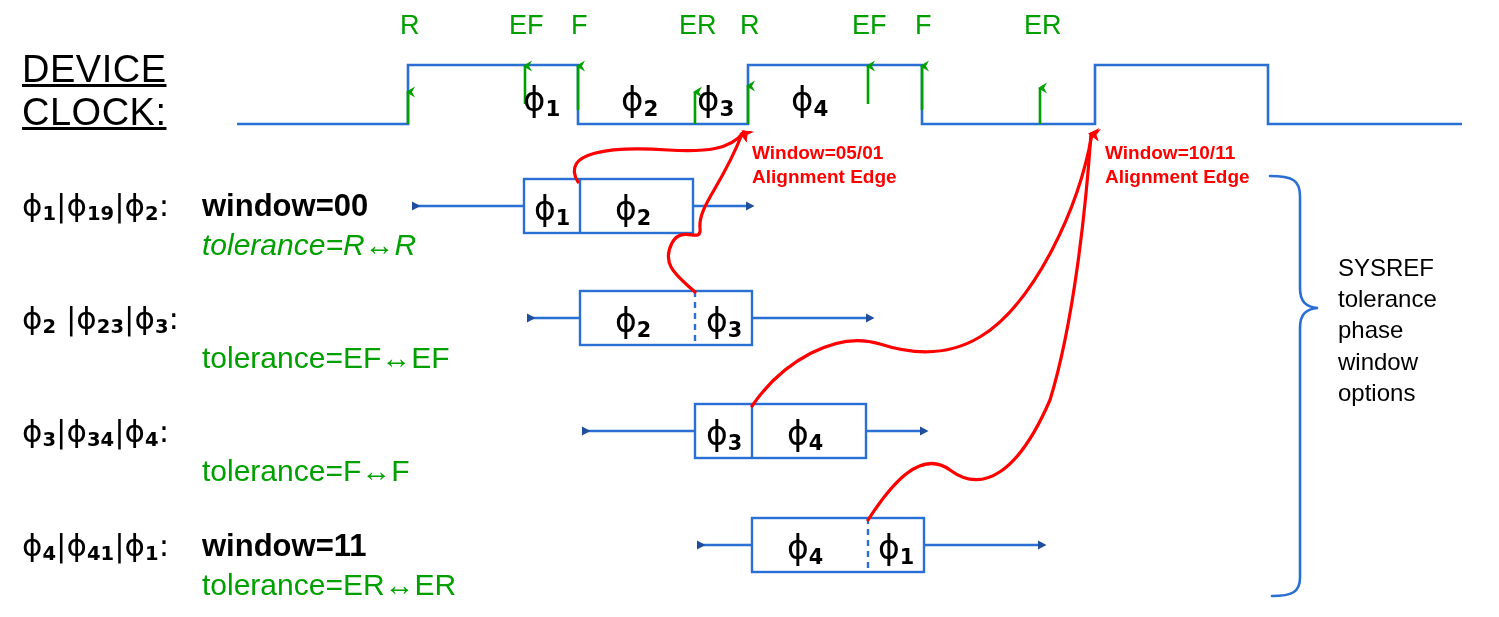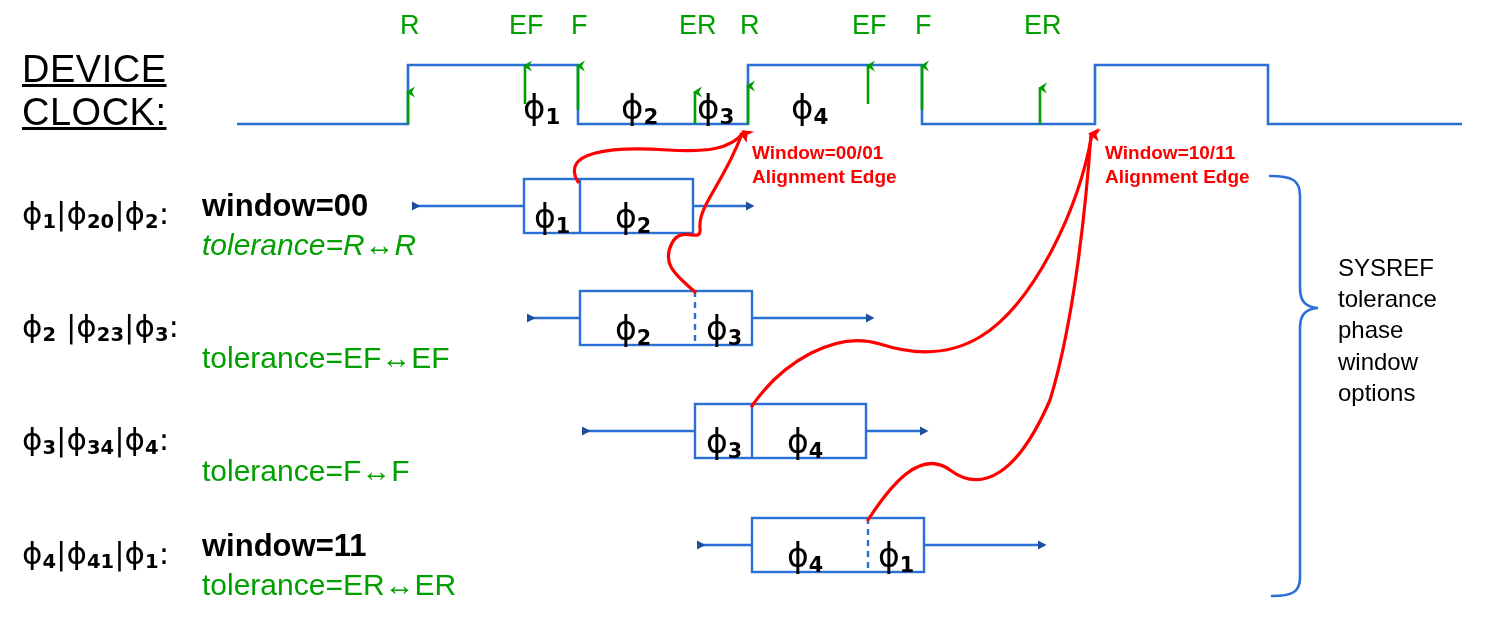--- a/index.html
+++ b/index.html
@@ -21,21 +21,21 @@
   .phi-wave{font-size:34px;color:#000;}
 
   
   .red-note{color:#ff0000;font-weight:bold;font-size:19px;line-height:1.25;}
 
   
   .row-key{position:absolute;font-size:31px;color:#000;white-space:nowrap;}
   .row-win{position:absolute;font-size:31px;color:#000;white-space:nowrap;font-weight:600;}
   .row-tol{position:absolute;font-size:30px;color:#00a000;white-space:nowrap;}
   sub{font-size:0.63em;vertical-align:-0.22em;font-weight:bold;}
-  .phi-g{font-family:"DejaVu Sans", sans-serif;margin-top:8px;}
+  .phi-g{font-family:"DejaVu Sans", sans-serif;}
 
   
   .pbox-txt{position:absolute;font-size:33px;color:#000;white-space:nowrap;}
 
   
   #sysref-caption{left:1338px;top:252px;font-size:24px;line-height:1.30;color:#000;}
 </style>
 </head>
 <body>
 
@@ -137,29 +137,29 @@
   <div class="txt edge-label" style="left:852px;top:12px;">EF</div>
   <div class="txt edge-label" style="left:915px;top:12px;">F</div>
   <div class="txt edge-label" style="left:1024px;top:12px;">ER</div>
 
   <div class="txt phi-wave phi-g" style="left:523px;top:82px;">ϕ<sub>1</sub></div>
   <div class="txt phi-wave phi-g" style="left:621px;top:82px;">ϕ<sub>2</sub></div>
   <div class="txt phi-wave phi-g" style="left:697px;top:82px;">ϕ<sub>3</sub></div>
   <div class="txt phi-wave phi-g" style="left:791px;top:82px;">ϕ<sub>4</sub></div>
 
   <div class="txt red-note" style="left:752px;top:141px;">
-    <div>Window=00/01</div>
+    <div>Window=05/01</div>
     <div>Alignment Edge</div>
   </div>
   <div class="txt red-note" style="left:1105px;top:141px;">
     <div>Window=10/11</div>
     <div>Alignment Edge</div>
   </div>
 
-  <div class="row-key phi-g" style="left:22px;top:187px;">ϕ<sub>1</sub>|ϕ<sub>20</sub>|ϕ<sub>2</sub>:</div>
+  <div class="row-key phi-g" style="left:22px;top:187px;">ϕ<sub>1</sub>|ϕ<sub>19</sub>|ϕ<sub>2</sub>:</div>
   <div class="row-win" style="left:202px;top:188px;">window=00</div>
   <div class="row-tol" style="left:202px;top:228px;font-style:italic;">tolerance=R↔R</div>
   <div class="pbox-txt phi-g" style="left:534px;top:189px;">ϕ<sub>1</sub></div>
   <div class="pbox-txt phi-g" style="left:615px;top:189px;">ϕ<sub>2</sub></div>
 
   <div class="row-key phi-g" style="left:22px;top:300px;">ϕ<sub>2</sub> |ϕ<sub>23</sub>|ϕ<sub>3</sub>:</div>
   <div class="row-tol" style="left:202px;top:341px;">tolerance=EF↔EF</div>
   <div class="pbox-txt phi-g" style="left:615px;top:301px;">ϕ<sub>2</sub></div>
   <div class="pbox-txt phi-g" style="left:706px;top:301px;">ϕ<sub>3</sub></div>
 

